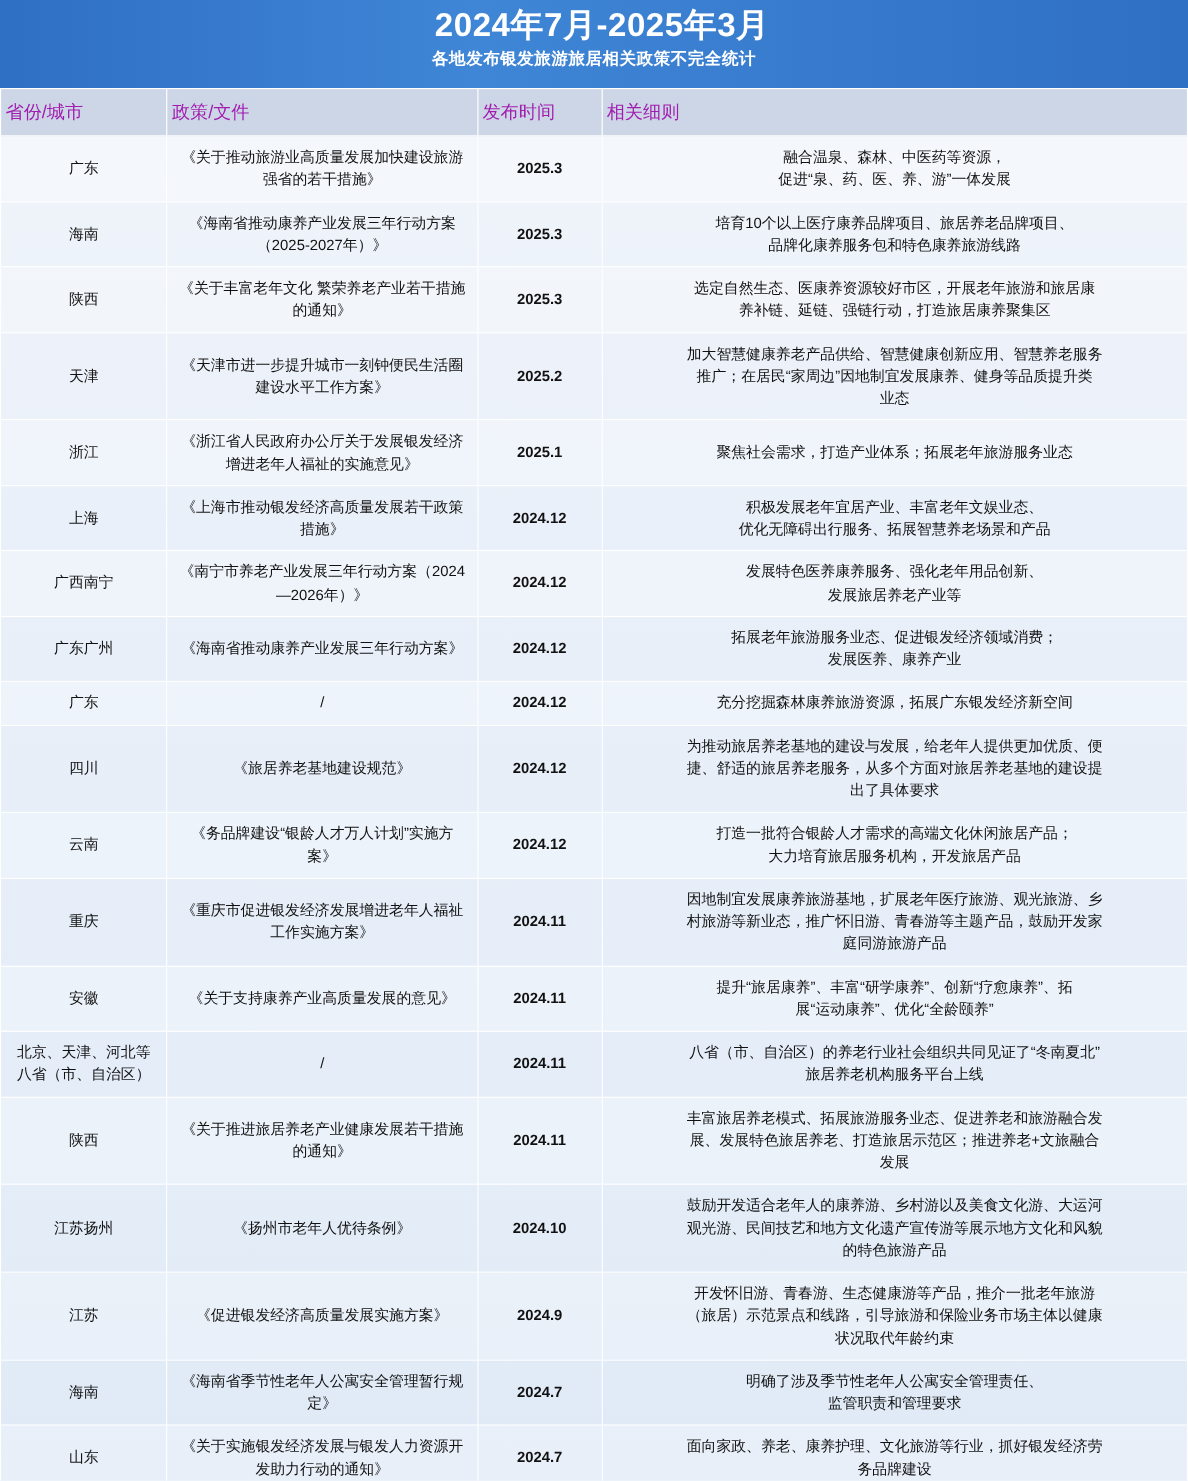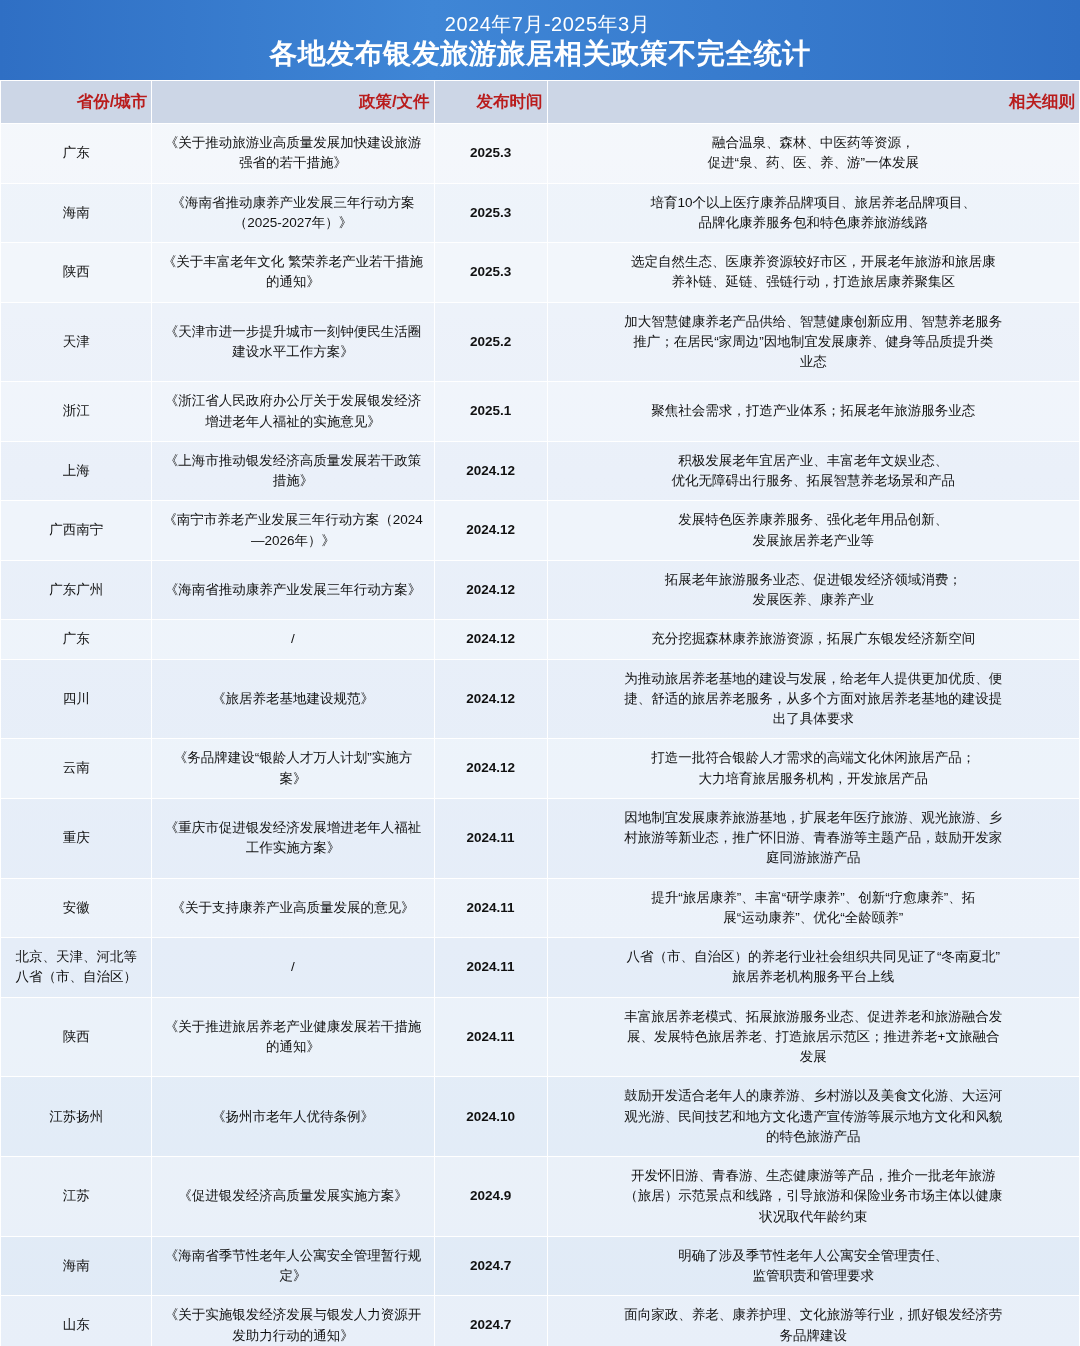--- a/index.html
+++ b/index.html
@@ -69,49 +69,49 @@
   
   .header {
     position: relative;
     z-index: 2;
     background: linear-gradient(90deg, #2f6fc4 0%, #3f86d6 40%, #2f6fc4 100%);
     color: #ffffff;
     text-align: center;
     padding: 9px 0 11px 0;
   }
   .header .line1 {
-    font-size: 20px;
-    font-weight: normal;
+    font-size: 30px;
+    font-weight: bold;
     line-height: 30px;
     letter-spacing: 0.5px;
     padding-left: 15px;
   }
   .header .line2 {
-    font-size: 28px;
+    font-size: 15px;
     font-weight: bold;
     line-height: 30px;
     letter-spacing: 0.5px;
   }
 
   table.policy {
     position: relative;
     z-index: 2;
     width: 1080px;
     border-collapse: collapse;
     table-layout: fixed;
     background: transparent;
   }
   table.policy th {
     background: #ccd6e6;
-    color: #b91c1c;
+    color: #a21caf;
     font-size: 16.5px;
-    font-weight: bold;
+    font-weight: normal;
     padding: 10px 4px;
     border: 1px solid #ffffff;
-    text-align: right;
+    text-align: left;
   }
   table.policy td {
     border: 1px solid #ffffff;
     font-size: 13.5px;
     color: #111111;
     padding: 9px 8px;
     text-align: center;
     vertical-align: middle;
     line-height: 1.5;
     background: rgba(255,255,255,0.30);

